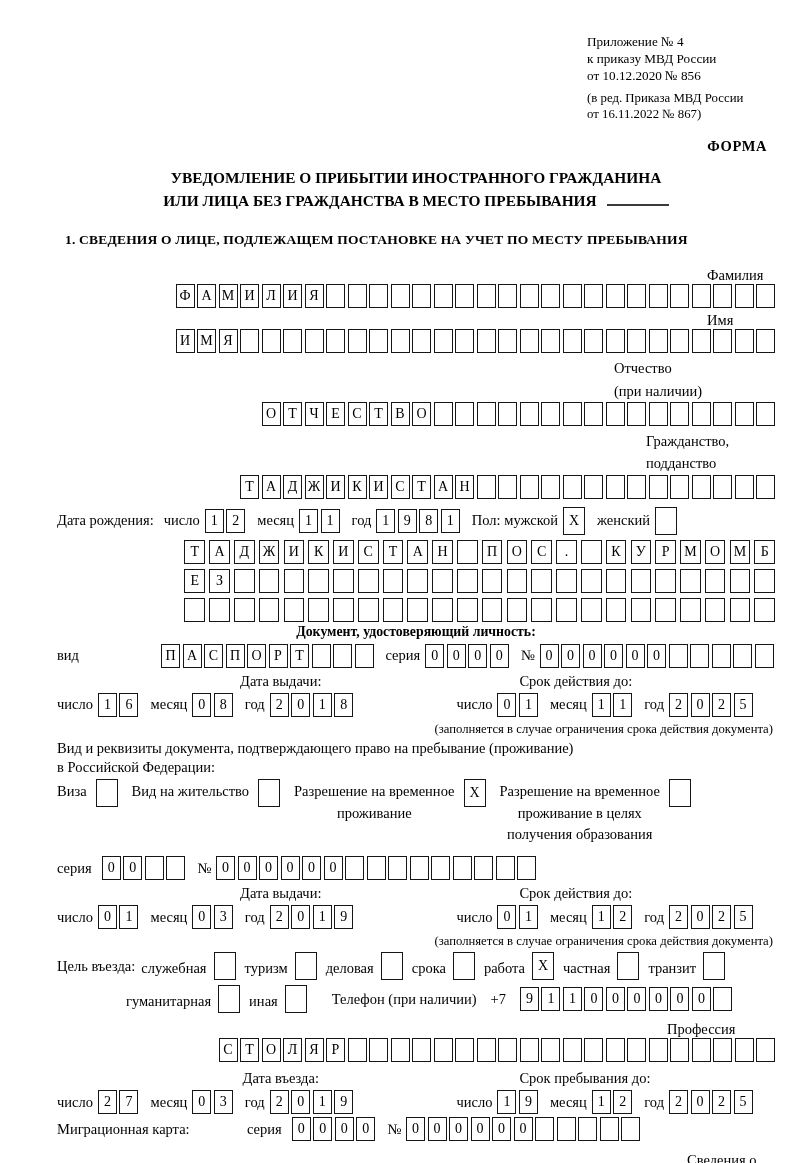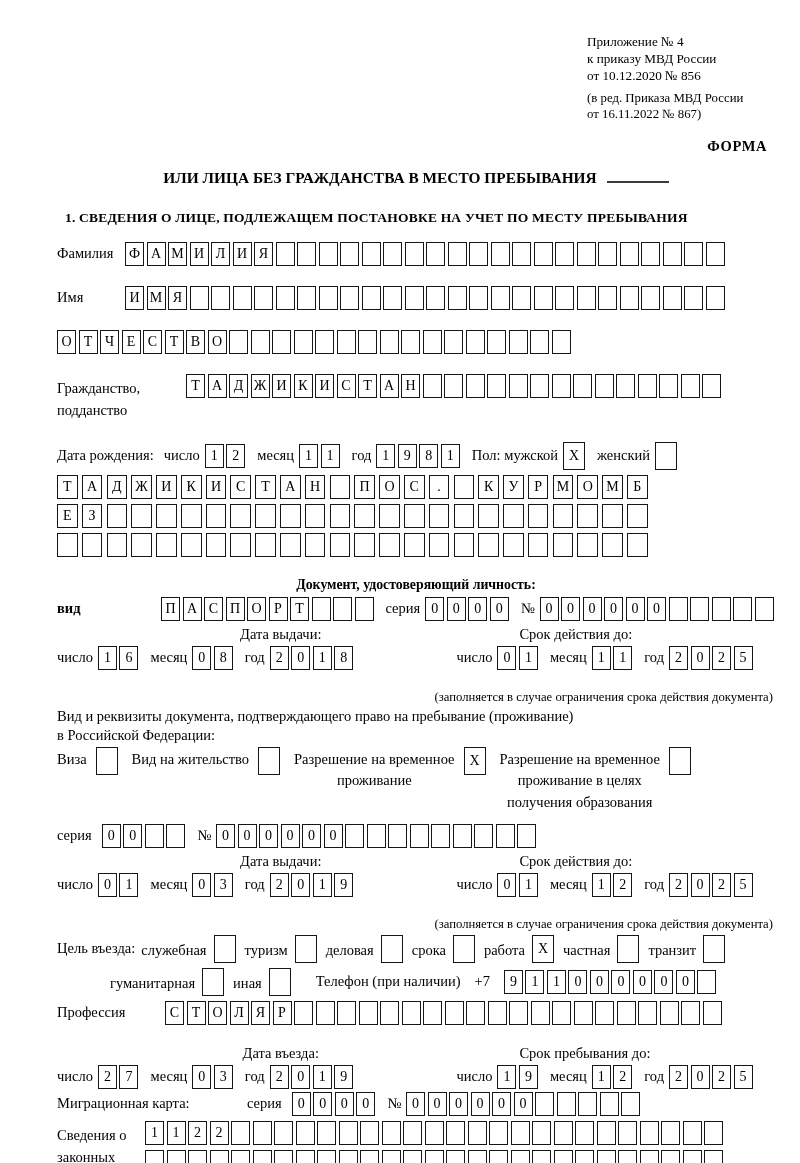--- a/index.html
+++ b/index.html
@@ -14,21 +14,21 @@
   
   .hdr-wrap{display:flex;justify-content:flex-end;}
   .hdr-block{width:188px;font-size:13.2px;line-height:1.28;}
   .hdr-block .amend{margin-top:5px;font-size:12.8px;}
   .forma{text-align:right;font-weight:bold;font-size:14.5px;letter-spacing:.6px;margin:16px 8px 0 0;}
   
   .title{text-align:center;font-weight:bold;font-size:15.4px;line-height:1.45;margin-top:12px;}
   .uline{display:inline-block;width:62px;border-bottom:2.2px solid #3a3a3a;height:.85em;margin-left:10px;}
   .sect{font-weight:bold;font-size:13.5px;letter-spacing:.2px;margin:20px 0 16px 8px;}
   
-  .frow{display:flex;align-items:flex-start;margin-bottom:20px;}
+  .frow{display:flex;align-items:flex-end;margin-bottom:1px;flex-direction:column;}
   .flabel{flex:0 0 auto;padding-top:3px;}
   .lbl2{line-height:1.55;}
   .w68{width:68px;}.w104{width:104px;}.w108{width:108px;}.w129{width:129px;}.w161{width:161px;}.w88{width:88px;}
   .boxes{display:inline-flex;gap:2.5px;flex-wrap:nowrap;}
   .cell{flex:0 0 17px;height:22px;border:1.5px solid #161616;display:inline-flex;
         align-items:center;justify-content:center;font-size:14px;line-height:1;background:#fff;}
   .boxes.wide{gap:4.2px;}
   .boxes.wide .cell{flex-basis:18.6px;}
   .cb .cell{flex-basis:20px;height:26px;}
   .stack{display:flex;flex-direction:column;gap:5px;}
@@ -38,31 +38,31 @@
   .dlabel{margin:0 5px 0 12px;white-space:nowrap;}
   .dlabel.first{margin-left:0;text-align:center;}
   
   .datecols{display:flex;margin-bottom:3px;}
   .datecol-l{width:47%;}
   .datecol-r{width:53%;}
   .datehead{margin-bottom:3px;}
   .datecol-l .datehead{padding-left:110px;text-align:center;}
   .datecol-r .datehead{padding-left:125px;}
   .dategroup{display:flex;align-items:center;}
-  .smallnote{font-size:12.7px;margin-top:20px;text-align:right;padding-right:2px;}
+  .smallnote{font-size:12.7px;margin-top:5px;text-align:right;padding-right:2px;}
   
   .resopts{display:flex;align-items:flex-start;margin:3px 0 10px 0;}
   .optlabel{padding-top:4px;white-space:nowrap;font-family:Liberation Serif, serif;}
   .optlabel.center{text-align:center;line-height:1.5;padding-top:2px;}
   .resopts .boxes{margin:0 14px 0 9px;}
   .resopts .boxes:last-child{margin-right:0;}
   
   .purpose .optlabel{padding-top:4px;}
   .purpose .boxes{margin:0 9px 0 7px;}
-  .purpose2{margin-left:53px;}
+  .purpose2{margin-left:69px;}
   .phone-label{margin-left:16px;margin-right:14px;}
   .mb2{margin-bottom:2px;}
   .mt8{margin-top:8px;}
 </style>
 </head>
 <body>
 
 <div class="hdr-wrap">
   <div class="hdr-block">
     <div>Приложение № 4</div>
@@ -70,20 +70,21 @@
     <div>от 10.12.2020 № 856</div>
     <div class="amend">
       <div>(в ред. Приказа МВД России</div>
       <div>от 16.11.2022 № 867)</div>
     </div>
   </div>
 </div>
 <div class="forma">ФОРМА</div>
 
 <div class="title">
+  <div>УВЕДОМЛЕНИЕ О ПРИБЫТИИ ИНОСТРАННОГО ГРАЖДАНИНА</div>
   <div><span>ИЛИ ЛИЦА БЕЗ ГРАЖДАНСТВА В МЕСТО ПРЕБЫВАНИЯ</span><span class="uline"></span></div>
 </div>
 
 <div class="sect">1. СВЕДЕНИЯ О ЛИЦЕ, ПОДЛЕЖАЩЕМ ПОСТАНОВКЕ НА УЧЕТ ПО МЕСТУ ПРЕБЫВАНИЯ</div>
 
 <div class="frow">
   <span class="flabel w68">Фамилия</span>
   <span class="boxes">
       <span class="cell">Ф</span>
       <span class="cell">А</span>
@@ -144,20 +145,24 @@
       <span class="cell"></span>
       <span class="cell"></span>
       <span class="cell"></span>
       <span class="cell"></span>
       <span class="cell"></span>
       <span class="cell"></span>
     </span>
 </div>
 
 <div class="frow">
+  <span class="flabel w161 lbl2">
+    <span>Отчество</span><br>
+    <span>(при наличии)</span>
+  </span>
   <span class="boxes">
       <span class="cell">О</span>
       <span class="cell">Т</span>
       <span class="cell">Ч</span>
       <span class="cell">Е</span>
       <span class="cell">С</span>
       <span class="cell">Т</span>
       <span class="cell">В</span>
       <span class="cell">О</span>
       <span class="cell"></span>
@@ -324,21 +329,21 @@
         <span class="cell"></span>
         <span class="cell"></span>
         <span class="cell"></span>
       </span>
   </span>
 </div>
 
 <div style="text-align:center;font-weight:bold;font-size:13.8px;margin:2px 0 4px 0;">Документ, удостоверяющий личность:</div>
 
 <div class="inrow">
-  <span class="w104" style="flex:0 0 104px;font-weight:bold;">вид</span>
+  <span class="w104" style="flex:0 0 104px;">вид</span>
   <span class="boxes">
       <span class="cell">П</span>
       <span class="cell">А</span>
       <span class="cell">С</span>
       <span class="cell">П</span>
       <span class="cell">О</span>
       <span class="cell">Р</span>
       <span class="cell">Т</span>
       <span class="cell"></span>
       <span class="cell"></span>

